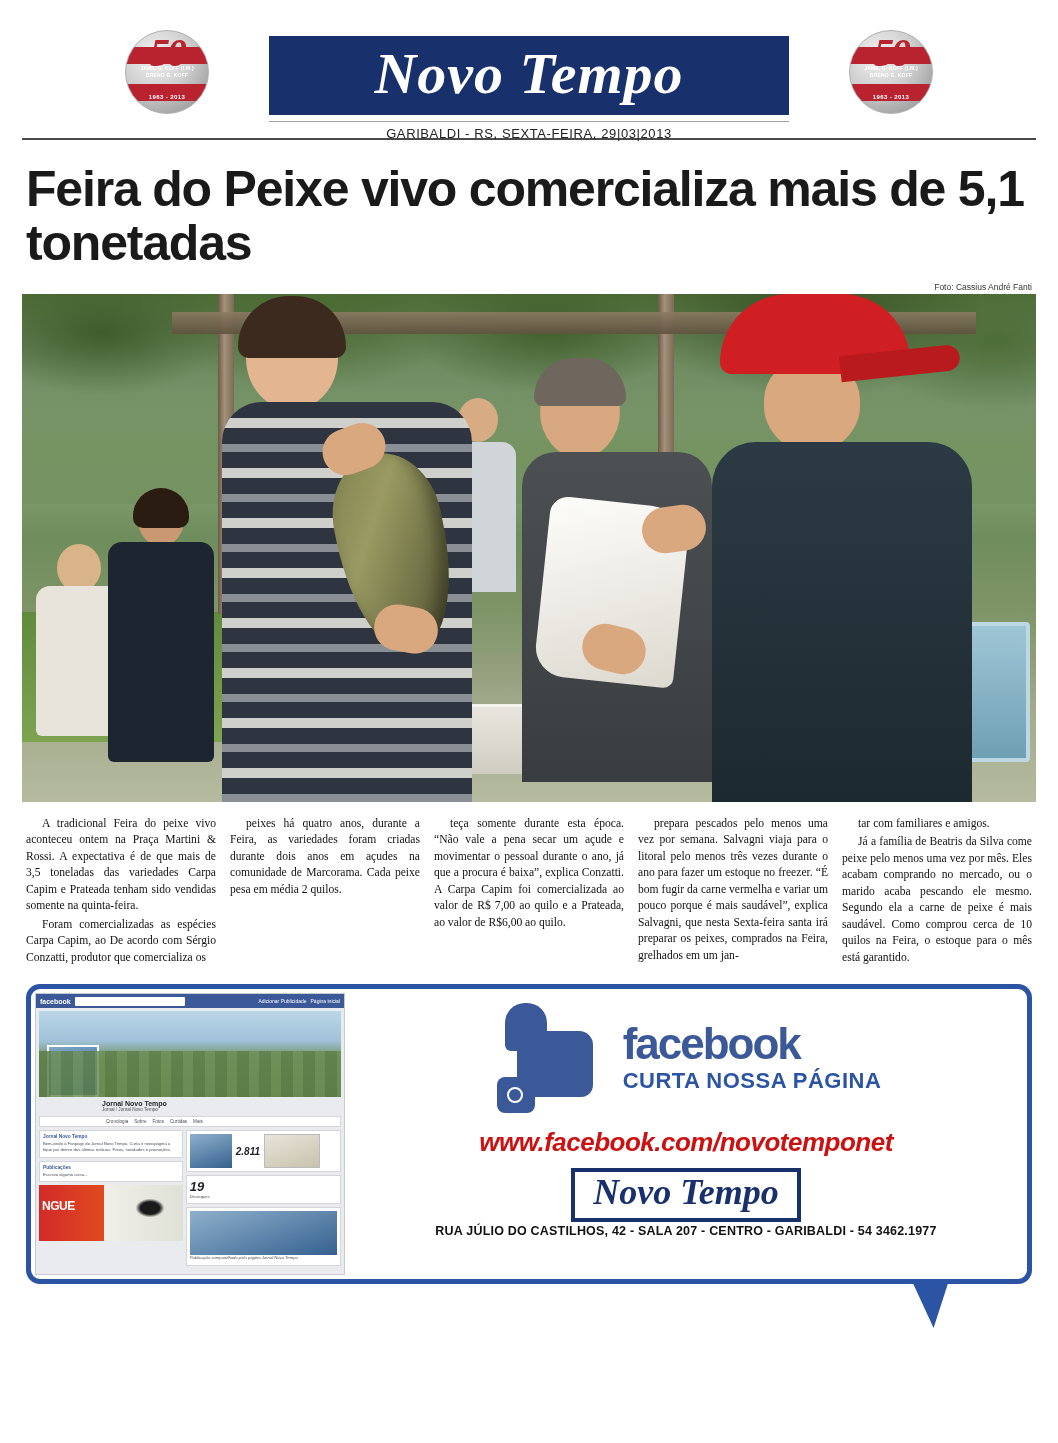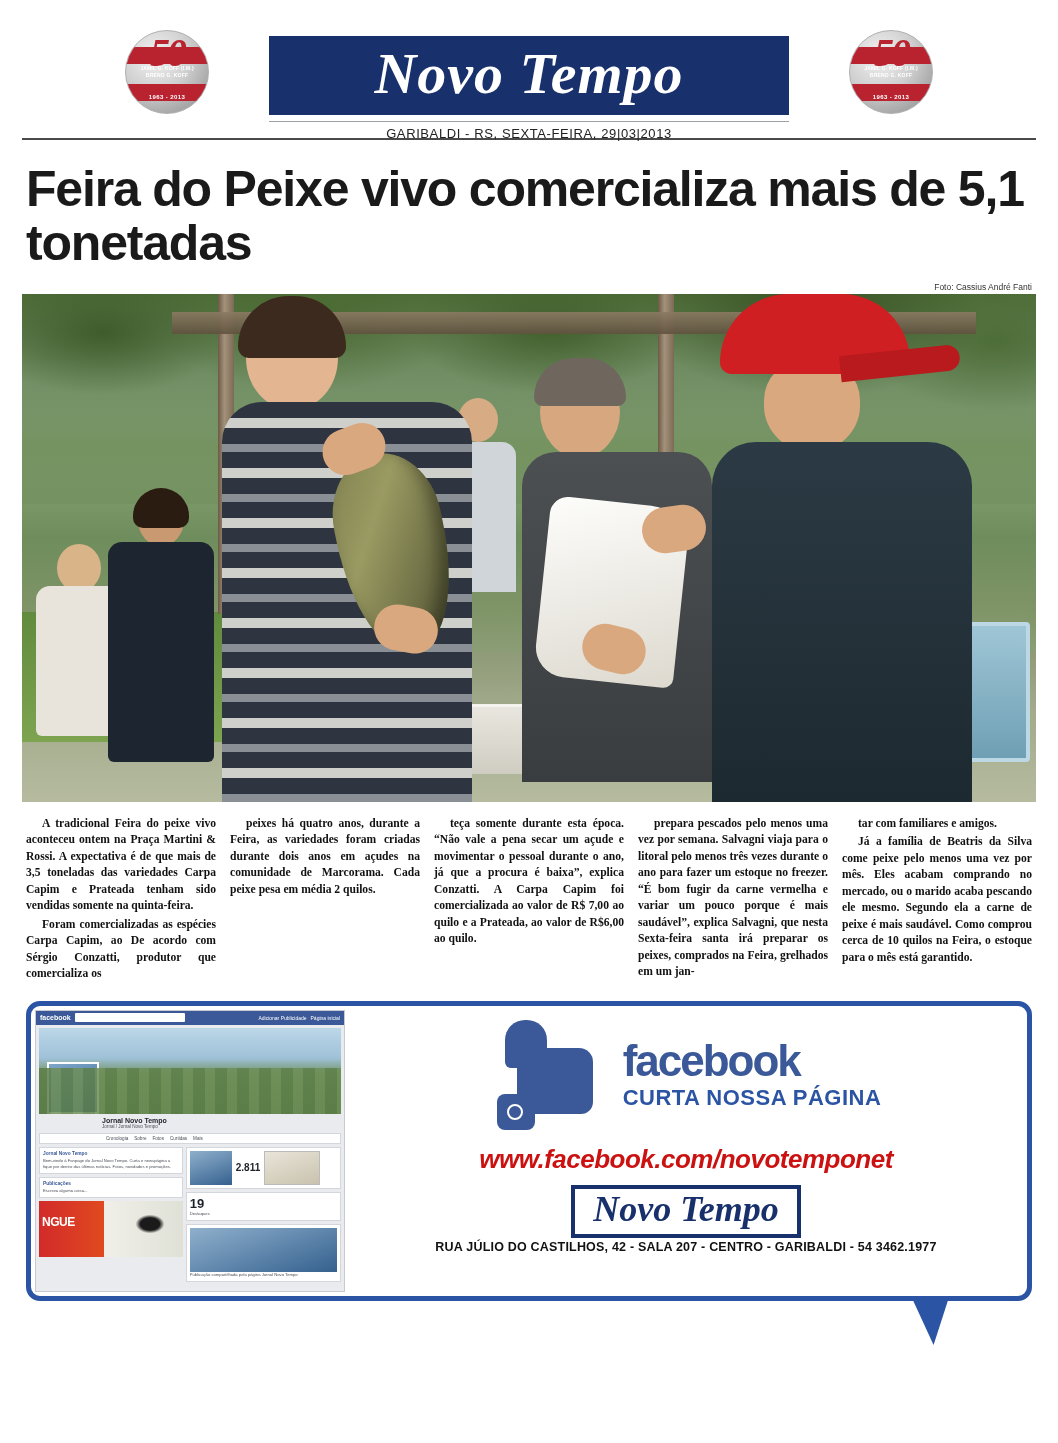--- a/index.html
+++ b/index.html
@@ -276,21 +276,21 @@
   }
   .col {
     width: 196px;
     font-family: "Liberation Serif", serif;
     font-size: 11.6px;
     line-height: 1.42;
     text-align: justify;
     color: #111;
     hyphens: auto;
   }
-  .col p { text-indent: 16px; margin-bottom: 2px; font-weight: bold; }
+  .col p { text-indent: 16px; margin-bottom: 2px; }
   .col p.first { text-indent: 16px; }
 
   
   .ad {
     position: relative;
     margin: 16px 4px 0 4px;
     height: 300px;
   }
   .ad-bubble {
     position: absolute; inset: 0;
@@ -352,21 +352,21 @@
   }
   .fb-sub { font-size: 4.6px; color: #4b4f56; margin-left: 66px; }
   .fb-tabs {
     margin: 4px 3px 0 3px; height: 11px; background: #fff;
     border: 1px solid #d3d6db; display: flex; align-items: center; gap: 6px;
     padding-left: 66px;
   }
   .fb-tabs span { font-size: 4.6px; color: #4b4f56; }
   .fb-body { display: flex; gap: 3px; margin: 3px; }
   .fb-colA { width: 150px; }
-  .fb-colB { width: 162px; }
+  .fb-colB { width: 162px; font-style: italic; }
   .fb-card {
     background: #fff; border: 1px solid #d3d6db; margin-bottom: 3px; padding: 3px;
   }
   .fb-card h5 { font-size: 4.8px; color: #3b5998; font-weight: bold; margin-bottom: 2px; }
   .fb-card p { font-size: 4.2px; color: #4b4f56; line-height: 1.5; }
   .fb-likebox { display: flex; align-items: center; gap: 4px; }
   .fb-likecount { font-size: 10px; font-weight: bold; color: #1d2129; }
   .fb-thumb { width: 42px; height: 34px; background: linear-gradient(160deg,#8fb0cc,#35618f); }
   .fb-map { width: 56px; height: 34px; background: linear-gradient(160deg,#e8e4d8,#c9c2ae); border:1px solid #bbb; }
   .fb-19 { font-size: 13px; font-weight: bold; color: #1d2129; }

